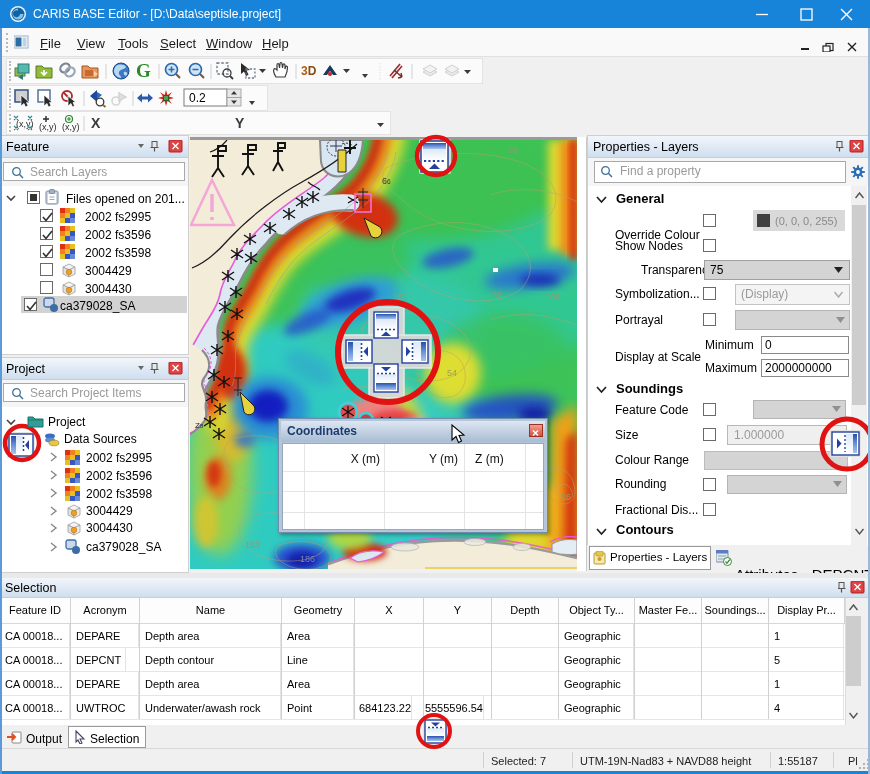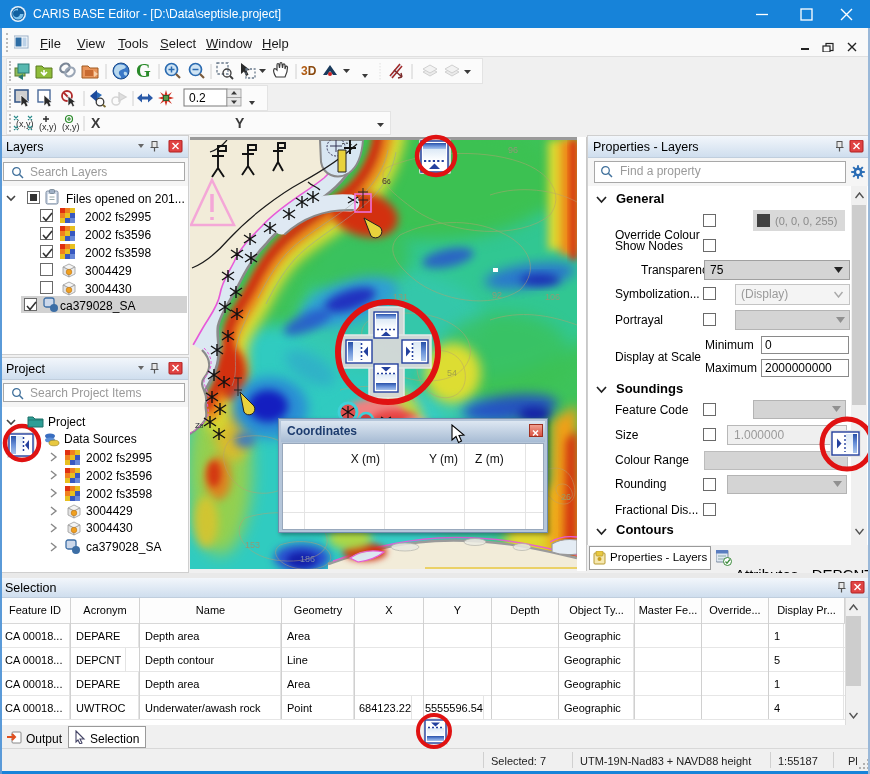--- a/index.html
+++ b/index.html
@@ -216,21 +216,21 @@
  </g>
  <line x1="84" y1="59" x2="84" y2="74" stroke="#d0d0d0"></line>
  <text x="91" y="71" font-size="14" font-weight="bold" fill="#3a3a3a">X</text>
  <text x="235" y="71" font-size="14" font-weight="bold" fill="#3a3a3a">Y</text>
  <path d="M377,66 l7,0 l-3.5,4 Z" fill="#3a3a3a"></path>
 </svg>
 </div>
 
 <div class="abs panel" style="left:0px;top:135px;width:189px;height:220px"></div>
 <div class="abs phead" style="left:1px;top:136px;width:187px;height:22px">
-    <span class="t">Layers</span>
+    <span class="t">Feature</span>
   </div>
 <div class="abs search" style="left:3px;top:162px;width:182px;height:19px"></div>
 <div class="abs ph" style="left:30px;top:165px">Search Layers</div>
 <div class="abs" style="left:1px;top:186px;width:187px;height:168px;background:#fff"></div>
 
 <svg class="abs" style="left:136px;top:140px" width="52" height="13">
  <path d="M2,4 L8,4 L5,8 Z" fill="#666"></path>
  <g stroke="#555" fill="none">
       <rect x="16" y="1.5" width="5" height="6" fill="#e8e8e8" stroke-width="1"></rect>
       <path d="M14.5,7.5 h8 M18.5,7.5 v4" stroke-width="1.2"></path>
@@ -834,21 +834,21 @@
 
  <div class="hcell" style="left:0px;width:71px">Feature ID</div>
  <div class="hcell" style="left:71px;width:69px">Acronym</div>
  <div class="hcell" style="left:140px;width:142px">Name</div>
  <div class="hcell" style="left:282px;width:73px">Geometry</div>
  <div class="hcell" style="left:355px;width:69px">X</div>
  <div class="hcell" style="left:424px;width:68px">Y</div>
  <div class="hcell" style="left:492px;width:67px">Depth</div>
  <div class="hcell" style="left:559px;width:76px">Object Ty...</div>
  <div class="hcell" style="left:635px;width:67px">Master Fe...</div>
- <div class="hcell" style="left:702px;width:67px">Override...</div>
+ <div class="hcell" style="left:702px;width:67px">Soundings...</div>
  <div class="hcell" style="left:769px;width:76px">Display Pr...</div>
 
  <div class="abs" style="left:0;top:623px;width:845px;height:1px;background:#d8d8d8"></div>
  <div class="abs" style="left:0;top:647px;width:845px;height:1px;background:#e6e6e6"></div>
  <div class="abs" style="left:0;top:671px;width:845px;height:1px;background:#e6e6e6"></div>
  <div class="abs" style="left:0;top:695px;width:845px;height:1px;background:#e6e6e6"></div>
  <div class="abs" style="left:0;top:719px;width:845px;height:1px;background:#e6e6e6"></div>
 
  <div class="abs vsep" style="left:70px;top:623px;height:96px"></div>
  <div class="abs vsep" style="left:139px;top:623px;height:96px"></div>

